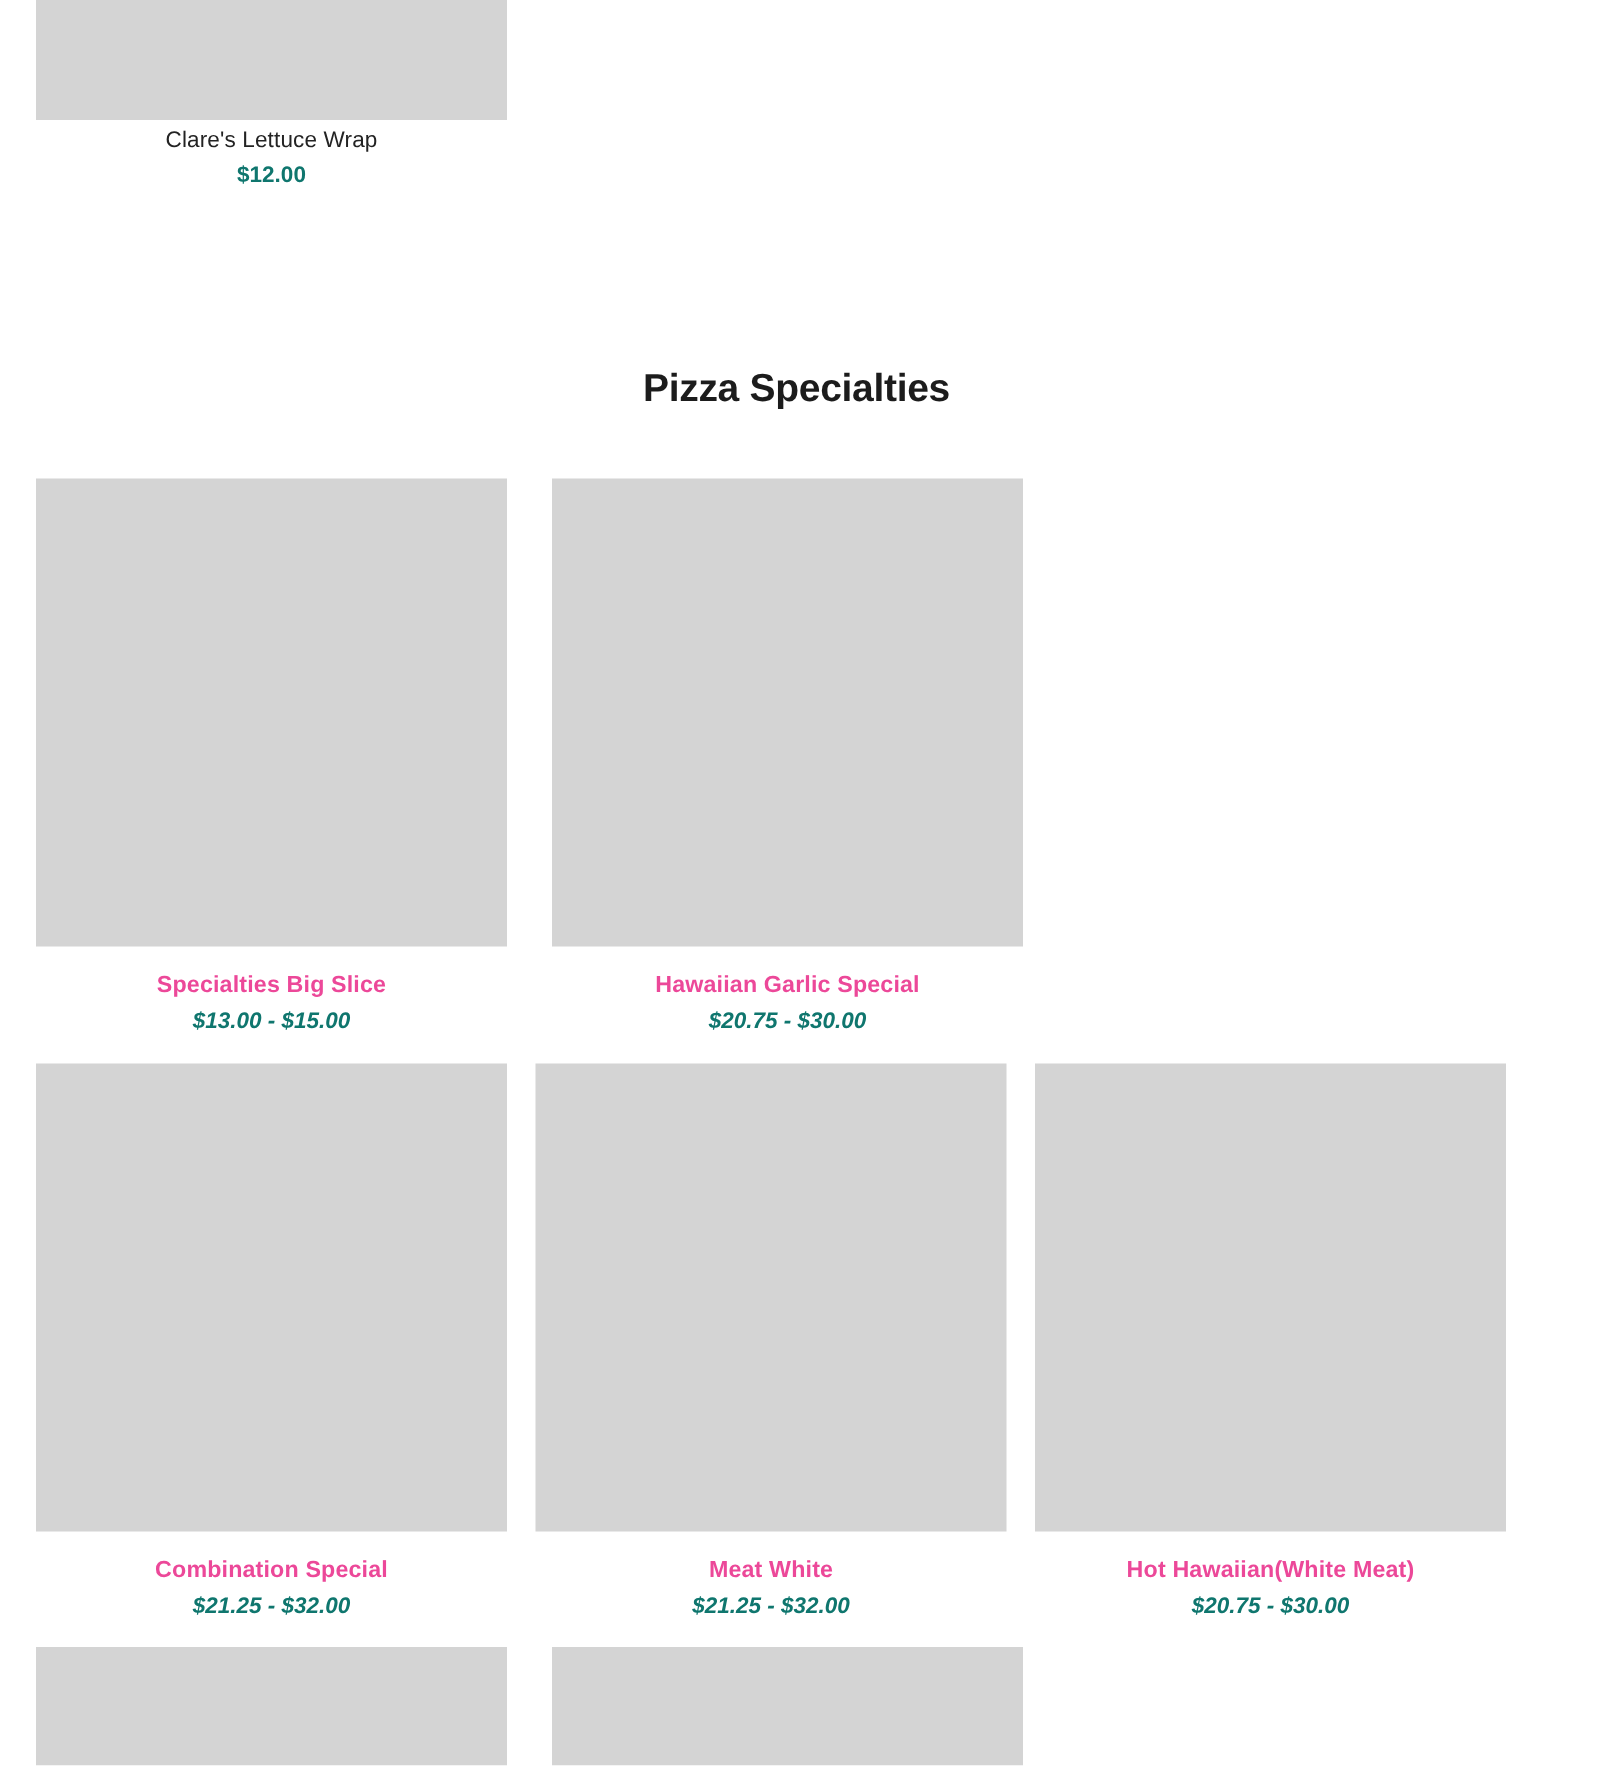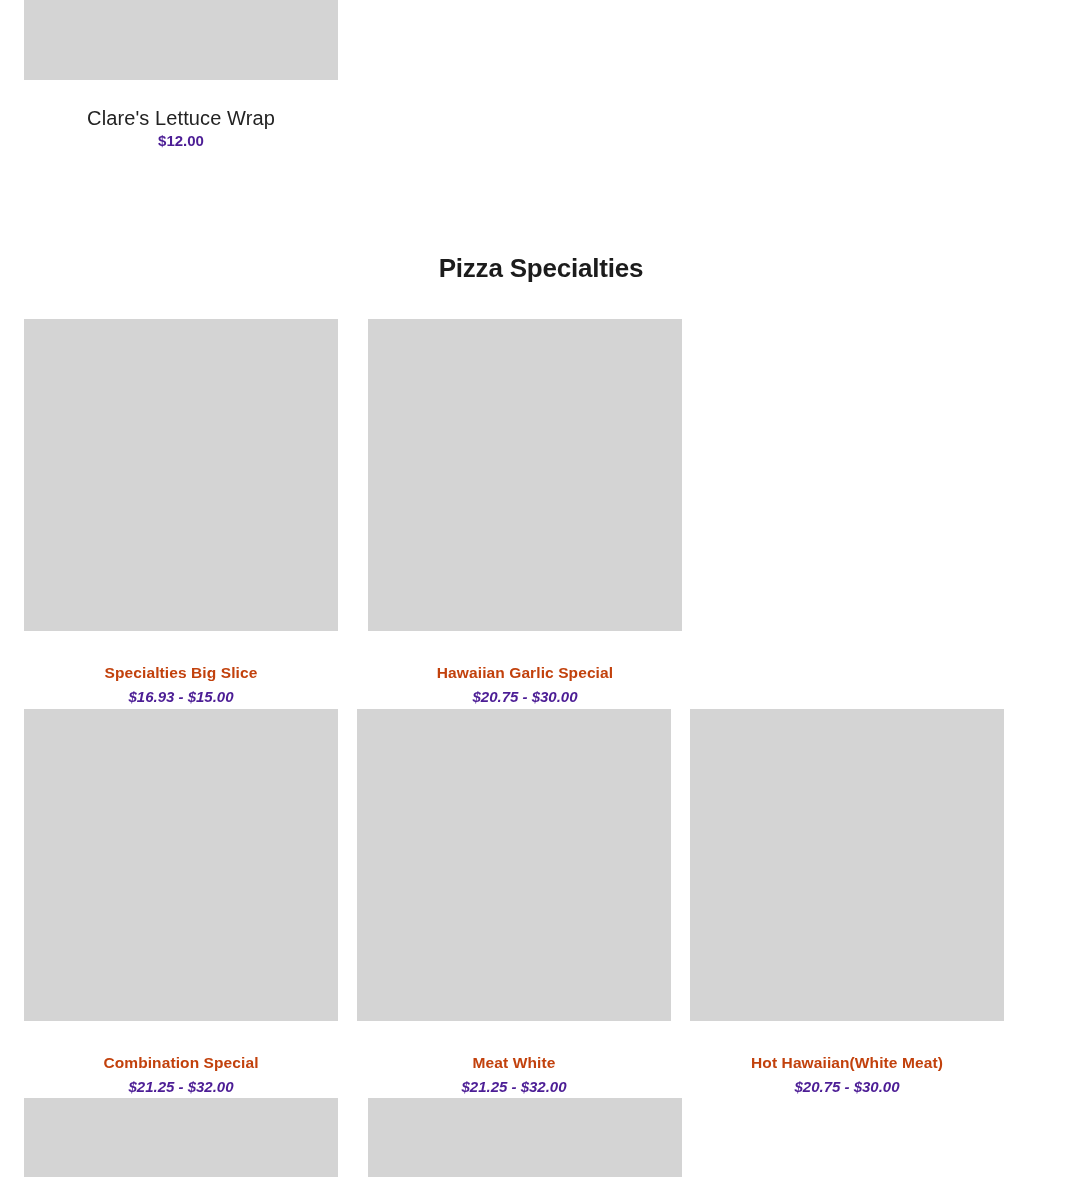--- a/index.html
+++ b/index.html
@@ -41,69 +41,69 @@
   }
 
   .thumb {
     width: 314px;
     background: #d4d4d4;
     display: block;
   }
 
   .card-title {
     margin: 0;
-    padding-top: 32px;
+    padding-top: 16px;
     font-size: 15.5px;
     line-height: 20px;
     font-weight: 700;
-    color: #c2410c;
+    color: #ec4899;
     letter-spacing: 0.1px;
   }
 
   .card-price {
     margin: 0;
     padding-top: 4px;
     font-size: 15px;
     line-height: 19px;
     font-weight: 700;
     font-style: italic;
-    color: #4c1d95;
+    color: #0f766e;
   }
 
   
   .top-item {
     position: absolute;
     left: 24px;
     top: -232px;
     width: 314px;
     text-align: center;
   }
   .top-item .thumb {
     height: 312px;
   }
   .top-item .card-title {
     font-weight: 400;
-    font-size: 20px;
-    padding-top: 28px;
+    font-size: 15px;
+    padding-top: 4px;
     color: #232323;
   }
   .top-item .card-price {
     font-style: normal;
     font-weight: 700;
     font-size: 15px;
     padding-top: 3px;
   }
 
   
   .section-heading {
     position: absolute;
     left: 0;
     top: 236px;
     width: 1050px;
-    margin: 16px;
+    margin: 6px;
     text-align: center;
     font-size: 26px;
     line-height: 32px;
     font-weight: 700;
     letter-spacing: -0.2px;
     color: #1c1c1c;
   }
 
   
   .row-1 { top: 319px; }
@@ -127,21 +127,21 @@
     <p class="card-title">Clare's Lettuce Wrap</p>
     <p class="card-price">$12.00</p>
   </div>
 
   <h2 class="section-heading">Pizza Specialties</h2>
 
   <div class="grid row-1">
     <div class="card">
       <div class="thumb"></div>
       <p class="card-title">Specialties Big Slice</p>
-      <p class="card-price">$16.93 - $15.00</p>
+      <p class="card-price">$13.00 - $15.00</p>
     </div>
     <div class="card">
       <div class="thumb"></div>
       <p class="card-title">Hawaiian Garlic Special</p>
       <p class="card-price">$20.75 - $30.00</p>
     </div>
   </div>
 
   <div class="grid row-2">
     <div class="card">

